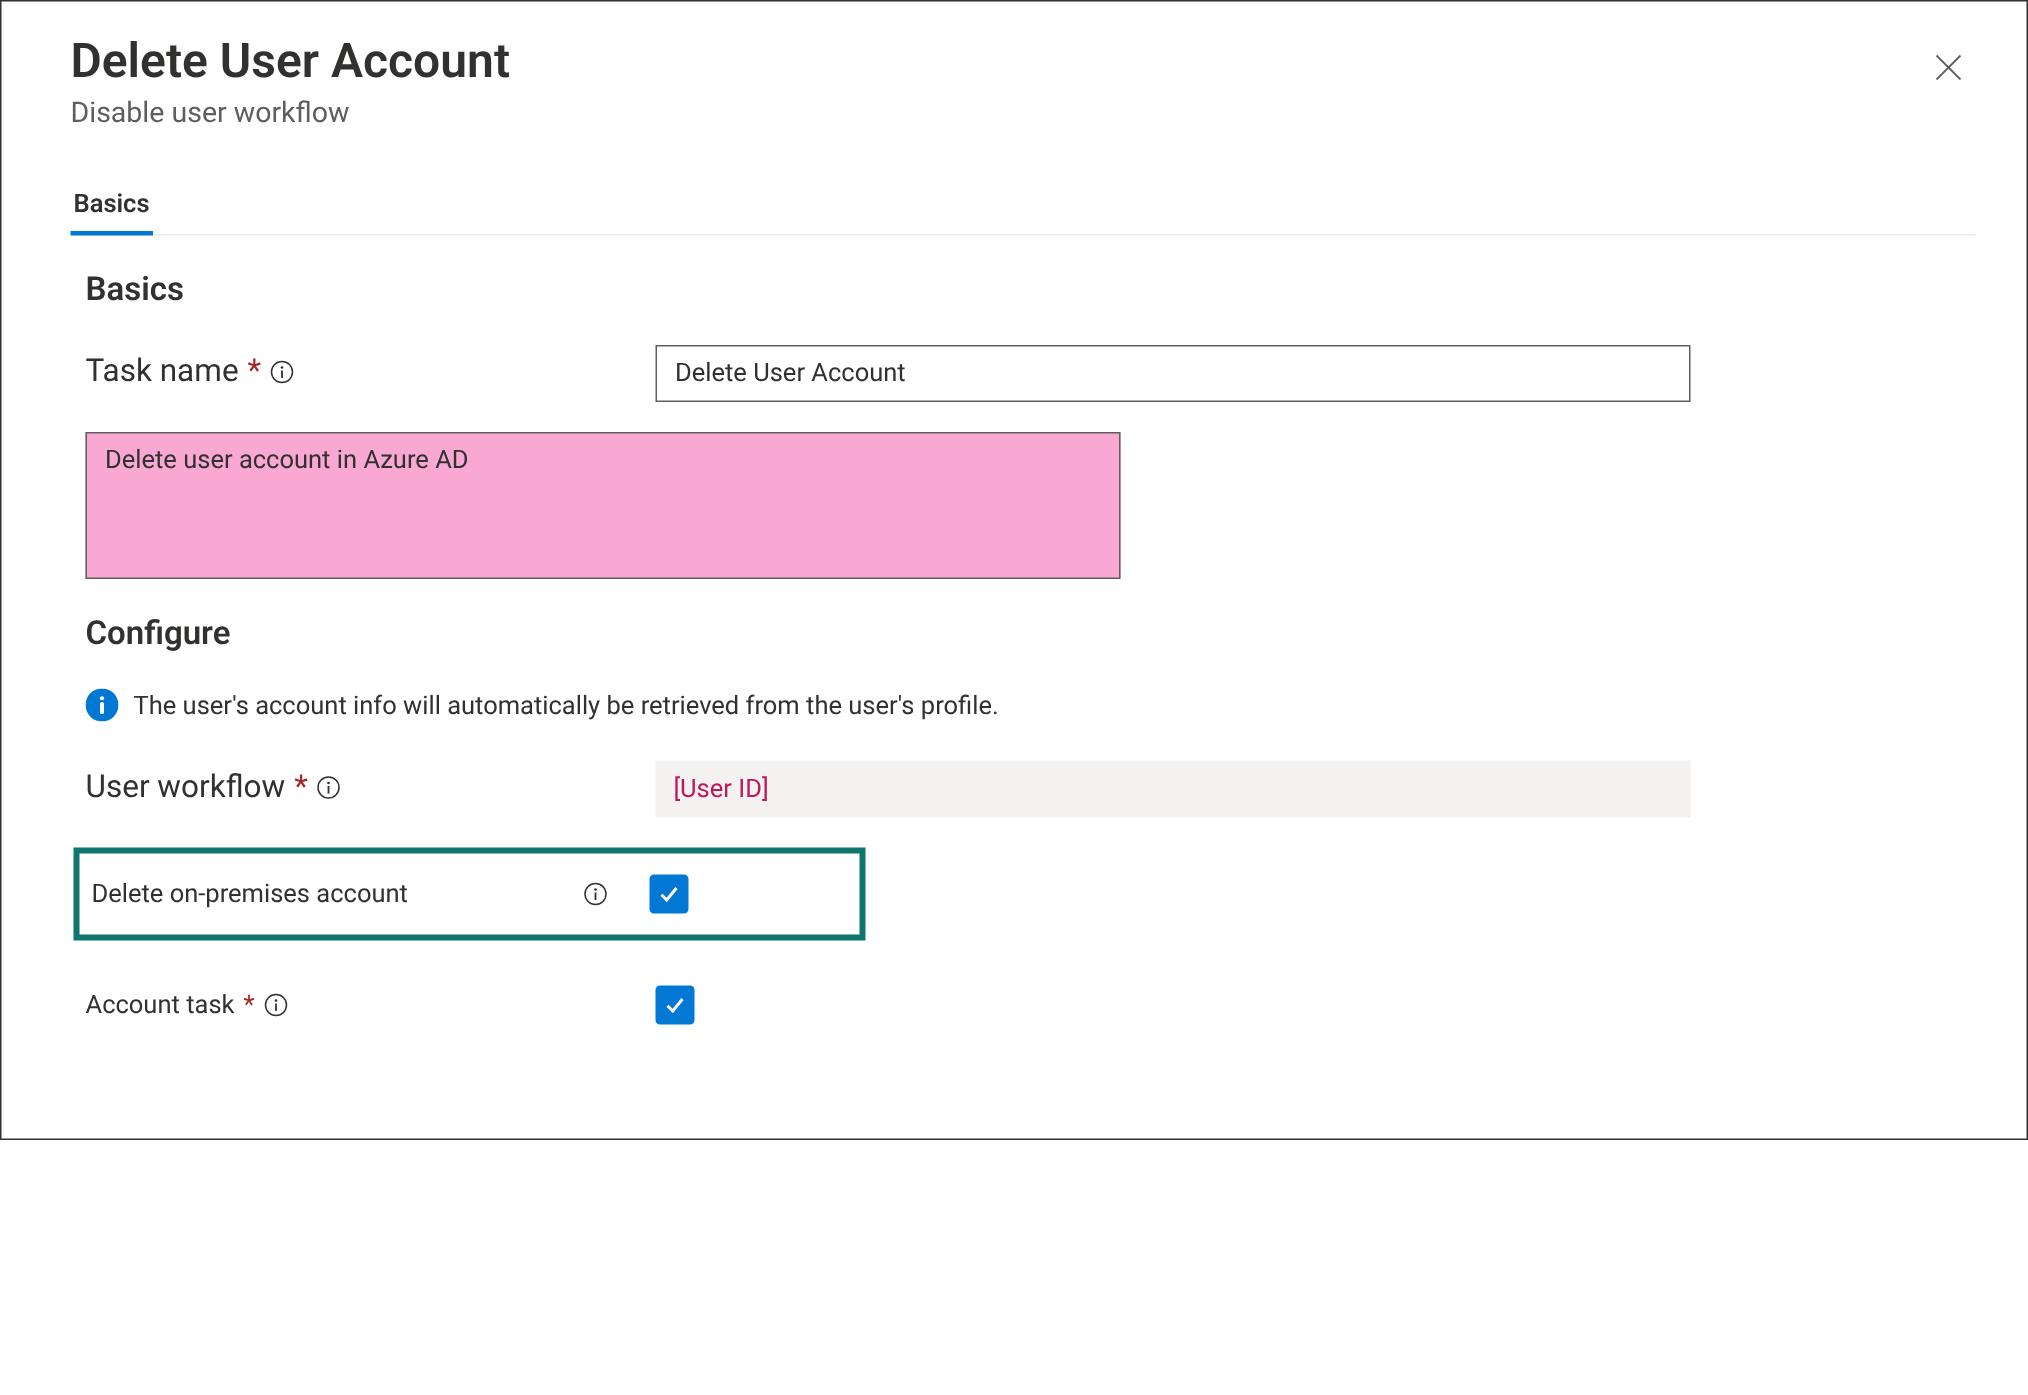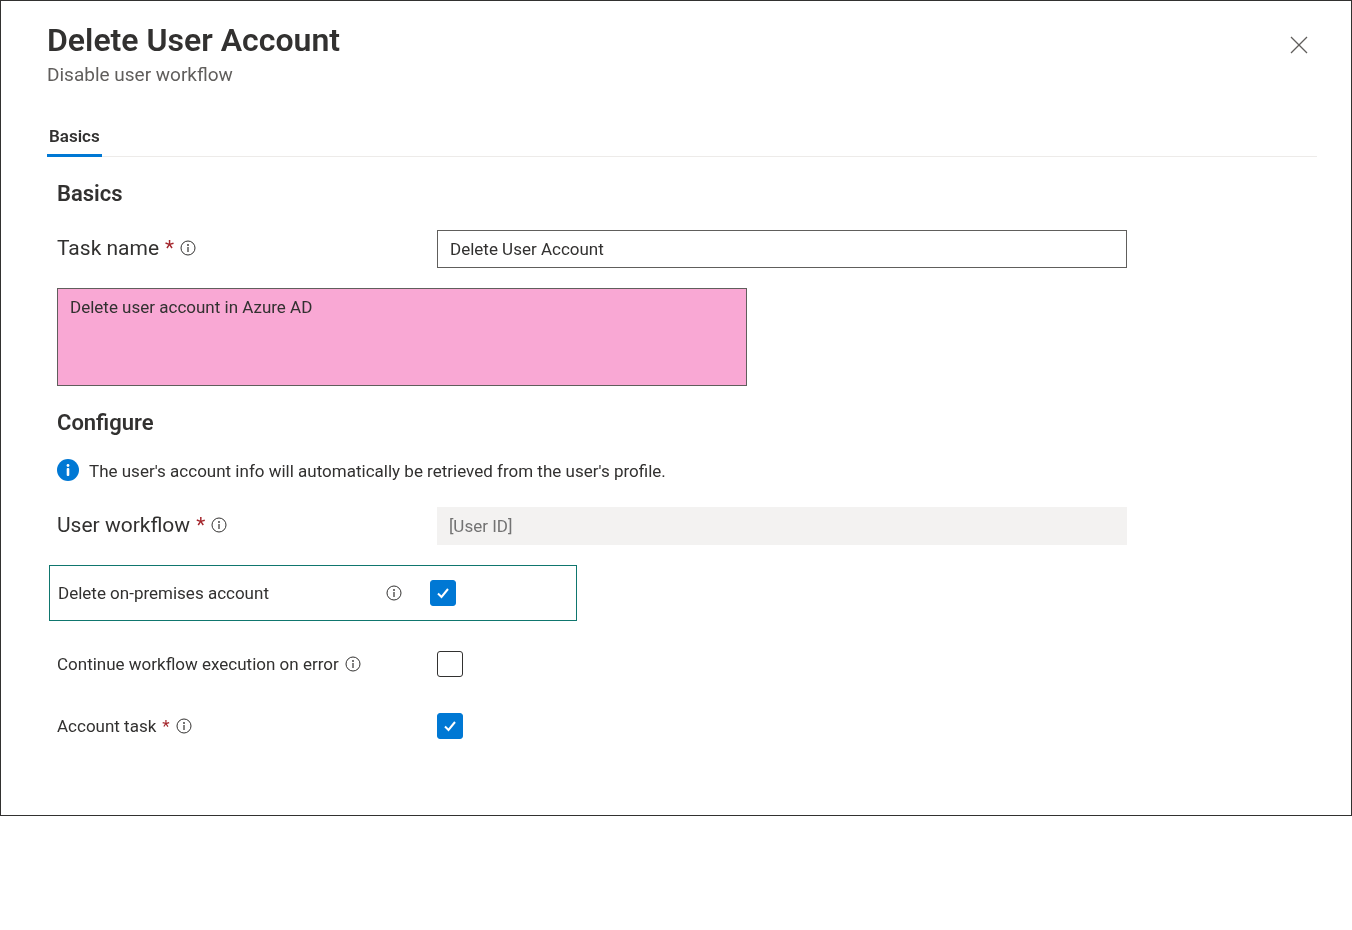--- a/index.html
+++ b/index.html
@@ -118,21 +118,21 @@
       color: #323130;
       background: #f9a8d4;
       resize: none;
     }
     .readonly-field {
       width: 100%;
       height: 38px;
       background: #f3f2f1;
       padding: 6px 12px;
       font-size: 17px;
-      color: #737373;
+      color: #be185d;
       display: flex;
       align-items: center;
     }
     .info-message {
       display: flex;
       align-items: flex-end;
       gap: 10px;
       margin: 18px 0 26px 10px;
       font-size: 17px;
       color: #323130;
@@ -169,21 +169,21 @@
       align-items: center;
       justify-content: center;
       cursor: pointer;
       background: #fff;
     }
     .checkbox-box.checked {
       background: #0078d4;
       border-color: #0078d4;
     }
     .highlight-box {
-      border: 1px solid #0f766e;
+      border: 4px solid #0f766e;
       padding: 14px 0 14px 8px;
       margin-left: 2px;
       margin-bottom: 30px;
       margin-right: 740px;
     }
     .highlight-box .checkbox-row {
       margin-bottom: 0;
       padding-left: 0;
     }
     .highlight-box .checkbox-label-col {
@@ -275,33 +275,20 @@
         </span>
       </div>
       <div class="checkbox-box checked">
         <svg width="16" height="16" viewBox="0 0 16 16">
             <polyline points="3,8.5 6.5,12 13,4" fill="none" stroke="#fff" stroke-width="2"></polyline>
           </svg>
       </div>
     </div>
   </div>
 
-  <div class="checkbox-row">
-    <div class="checkbox-label-col">
-      <span>Continue workflow execution on error</span>
-      <span class="info-icon-sm">
-        <svg width="16" height="16" viewBox="0 0 16 16">
-            <circle cx="8" cy="8" r="7" fill="none" stroke="#323130" stroke-width="1"></circle>
-            <circle cx="8" cy="5" r="0.9" fill="#323130"></circle>
-            <line x1="8" y1="7" x2="8" y2="12" stroke="#323130" stroke-width="1.2"></line>
-          </svg>
-      </span>
-    </div>
-    <div class="checkbox-box"></div>
-  </div>
 
   <div class="checkbox-row">
     <div class="checkbox-label-col">
       <span>Account task</span>
       <span class="required">*</span>
       <span class="info-icon-sm">
         <svg width="16" height="16" viewBox="0 0 16 16">
             <circle cx="8" cy="8" r="7" fill="none" stroke="#323130" stroke-width="1"></circle>
             <circle cx="8" cy="5" r="0.9" fill="#323130"></circle>
             <line x1="8" y1="7" x2="8" y2="12" stroke="#323130" stroke-width="1.2"></line>

